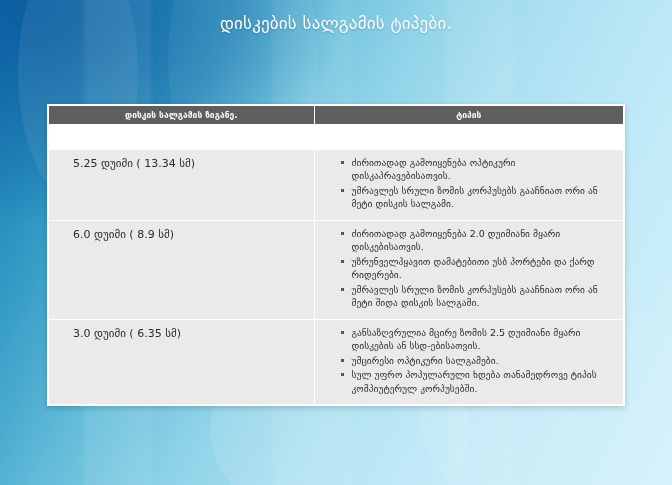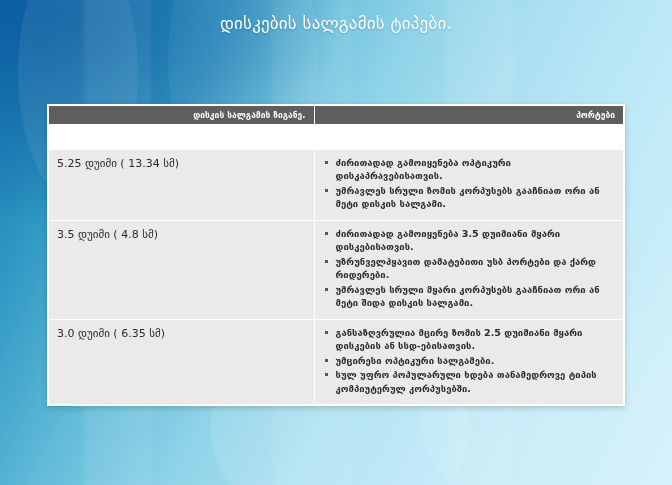--- a/index.html
+++ b/index.html
@@ -132,40 +132,40 @@
     height: 25px;
     background: #ffffff;
     border: none;
   }
 
   thead th {
     background: #5e5e5e;
     color: #ffffff;
     font-size: 8.5px;
     font-weight: bold;
-    text-align: right;
+    text-align: center;
     padding: 4px 8px 4px 8px;
     height: 17px;
     vertical-align: middle;
     border-right: 1px solid #ffffff;
     white-space: nowrap;
     overflow: hidden;
   }
   thead th:last-child { border-right: none; }
 
   tbody td {
     background: #eaeaea;
     color: #2b2b2b;
     font-size: 10px;
     vertical-align: top;
-    padding: 6px 8px 8px 8px;
+    padding: 6px 8px 8px 24px;
     border-top: 1px solid #ffffff;
     border-right: 1px solid #ffffff;
   }
-  tbody td:last-child { border-right: none; font-weight: bold; }
+  tbody td:last-child { border-right: none; }
 
   td.size-cell {
     font-size: 11px;
     line-height: 15px;
     white-space: nowrap;
   }
 
   ul.desc-list {
     list-style: none;
     margin: 0;
@@ -208,40 +208,40 @@
       </colgroup>
       <tbody>
         <tr class="spacer-row">
           <td></td>
           <td></td>
         </tr>
       </tbody>
       <thead>
         <tr>
           <th>დისკის სალგამის ზიგანე.</th>
-          <th>პორტები</th>
+          <th>ტიპის</th>
         </tr>
       </thead>
       <tbody id="table-body">
           <tr>
             <td class="size-cell">5.25 დუიმი ( 13.34 სმ)</td>
             <td>
               <ul class="desc-list">
                 <li>ძირითადად გამოიყენება ოპტიკური დისკაპრავებისათვის.</li>
                 <li>უმრავლეს სრული ზომის კორპუსებს გააჩნიათ ორი ან მეტი დისკის სალგამი.</li>
               </ul>
             </td>
           </tr>
           <tr>
-            <td class="size-cell">3.5 დუიმი ( 4.8 სმ)</td>
+            <td class="size-cell">6.0 დუიმი ( 8.9 სმ)</td>
             <td>
               <ul class="desc-list">
-                <li>ძირითადად გამოიყენება 3.5 დუიმიანი მყარი დისკებისათვის.</li>
+                <li>ძირითადად გამოიყენება 2.0 დუიმიანი მყარი დისკებისათვის.</li>
                 <li>უზრუნველჰყავით დამატებითი უსბ პორტები და ქარდ რიდერები.</li>
-                <li>უმრავლეს სრული მყარი კორპუსებს გააჩნიათ ორი ან მეტი შიდა დისკის სალგამი.</li>
+                <li>უმრავლეს სრული ზომის კორპუსებს გააჩნიათ ორი ან მეტი შიდა დისკის სალგამი.</li>
               </ul>
             </td>
           </tr>
           <tr>
             <td class="size-cell">3.0 დუიმი ( 6.35 სმ)</td>
             <td>
               <ul class="desc-list">
                 <li>განსაზღვრულია მცირე ზომის 2.5 დუიმიანი მყარი დისკების ან სსდ-ებისათვის.</li>
                 <li>უმცირესი ოპტიკური სალგამები.</li>
                 <li>სულ უფრო პოპულარული ხდება თანამედროვე ტიპის კომპიუტერულ კორპუსებში.</li>

